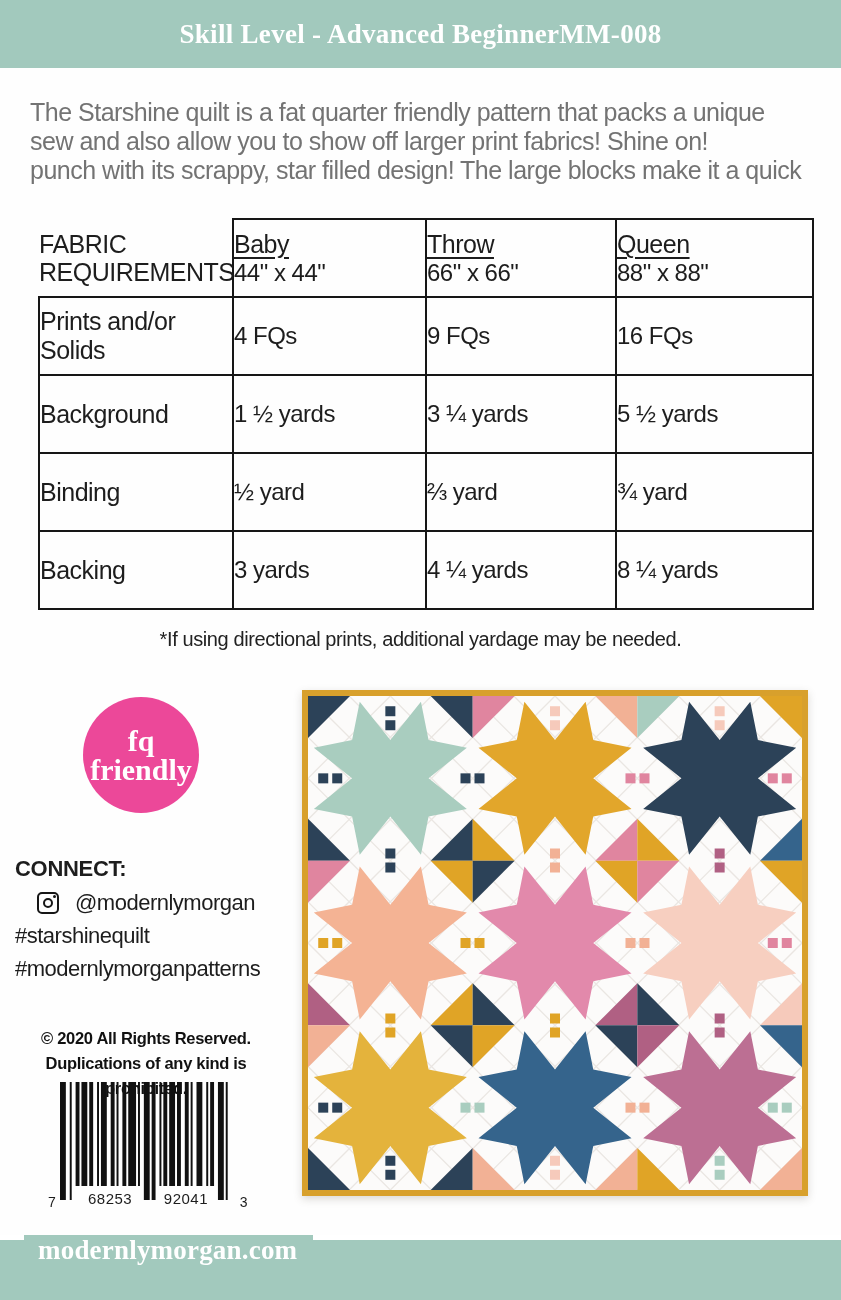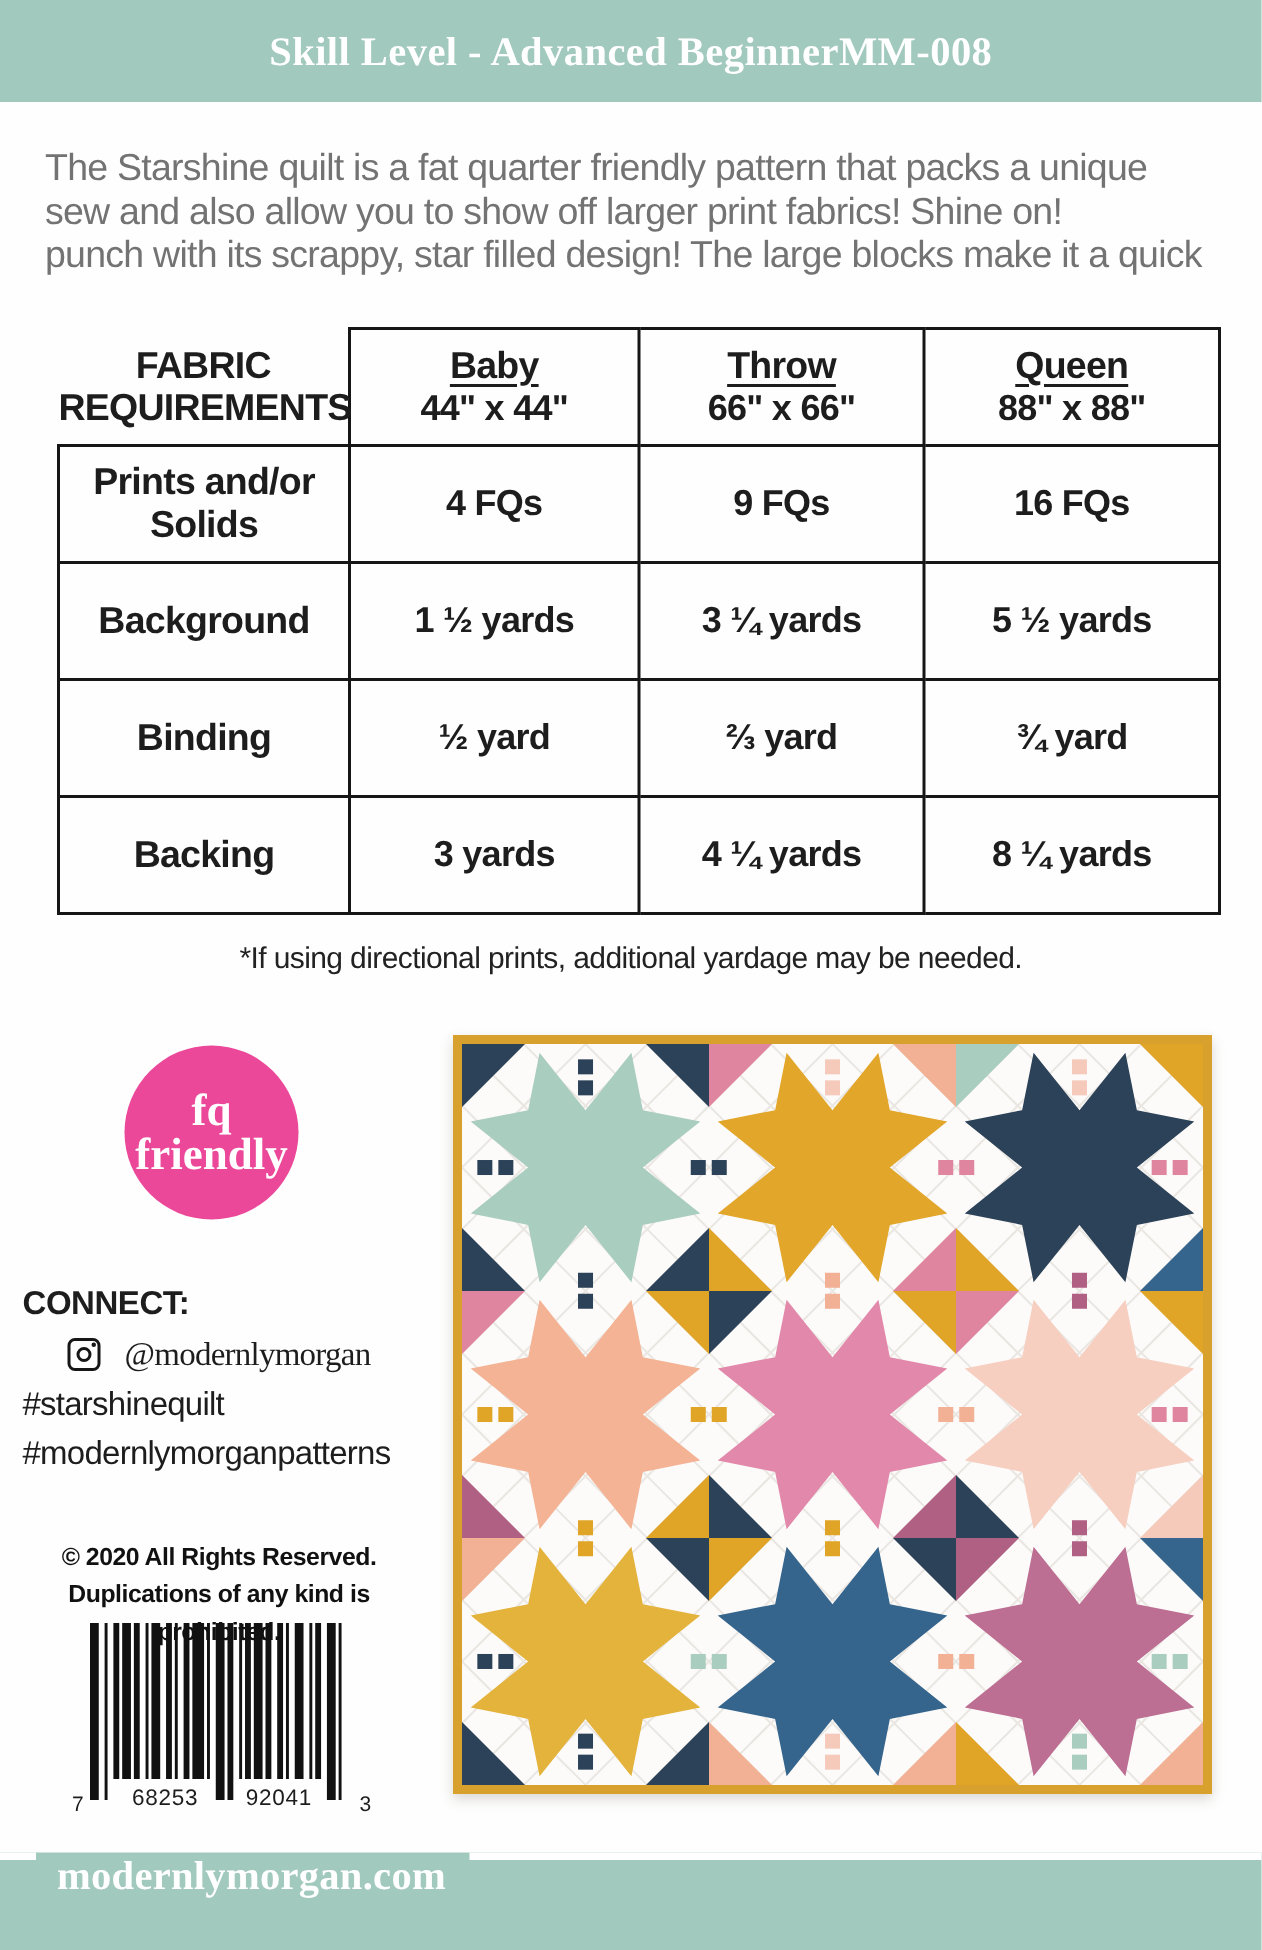--- a/index.html
+++ b/index.html
@@ -20,42 +20,42 @@
   .botbar .rule-right{flex:1 1 auto;margin-left:16px;}
   .botbar .site{
     font-family:"Liberation Serif", serif;font-weight:bold;color:#fff;
     font-size:27px;letter-spacing:.2px;white-space:nowrap;}
   
   .intro{position:absolute;top:98px;left:30px;width:781px;text-align:left;
     font-size:25px;line-height:29px;letter-spacing:-0.5px;color:#737373;}
   
   table.ftable{position:absolute;top:218px;left:38px;border-collapse:collapse;
     table-layout:fixed;width:774px;}
-  .ftable td,.ftable th{border:2px solid #161616;text-align:center;vertical-align:middle;
-    padding:0;font-weight:bold;}
+  .ftable td,.ftable th{border:2px solid #161616;text-align:left;vertical-align:middle;
+    padding:0;font-weight:normal;}
   .ftable col.c0{width:194px;} .ftable col.c1{width:193px;}
   .ftable col.c2{width:190px;} .ftable col.c3{width:197px;}
   .ftable tr{height:78px;}
   th.corner{border-top:none;border-left:none;font-size:25px;letter-spacing:-0.5px;
     line-height:28px;}
   .col-head .cname{font-size:25px;letter-spacing:-0.5px;text-decoration:underline;
     text-underline-offset:4px;display:block;line-height:30px;}
   .col-head .csize{font-size:24px;letter-spacing:-0.5px;display:block;line-height:28px;}
   .row-label{font-size:25px;letter-spacing:-0.5px;line-height:29px;padding:0 14px;}
   .cell-val{font-size:24px;letter-spacing:-0.5px;}
   .footnote{position:absolute;top:628px;left:30px;width:781px;text-align:center;
     font-size:20px;letter-spacing:-0.4px;color:#222;}
   
   .badge{position:absolute;left:83px;top:697px;width:116px;height:116px;border-radius:50%;
     background:#ec4899;display:flex;flex-direction:column;align-items:center;justify-content:center;
     font-family:"Liberation Serif", serif;font-weight:bold;color:#fff;line-height:29px;font-size:30px;}
   .connect{position:absolute;left:15px;top:852px;width:262px;text-align:left;}
   .connect .heading{font-size:22px;font-weight:bold;letter-spacing:-0.3px;line-height:34px;}
   .connect .line{font-size:22px;letter-spacing:-0.5px;line-height:33px;}
-  .ig-row{display:flex;align-items:center;justify-content:center;gap:16px;font-family:Liberation Serif, serif;}
+  .ig-row{display:flex;align-items:center;justify-content:center;gap:16px;}
   .ig-icon{width:18px;height:18px;border:2.4px solid #161616;border-radius:5px;position:relative;
     display:inline-block;flex:0 0 auto;}
   .ig-icon::before{content:"";position:absolute;left:4px;top:4px;width:6px;height:6px;
     border:2.2px solid #161616;border-radius:50%;}
   .ig-icon::after{content:"";position:absolute;right:1.5px;top:1.5px;width:3px;height:3px;
     background:#161616;border-radius:50%;}
   .copyright{position:absolute;left:15px;top:1026px;width:262px;text-align:center;
     font-size:16.5px;font-weight:600;letter-spacing:-0.3px;line-height:25px;color:#111;}
   
   .barcode{position:absolute;left:48px;top:1082px;width:200px;}

